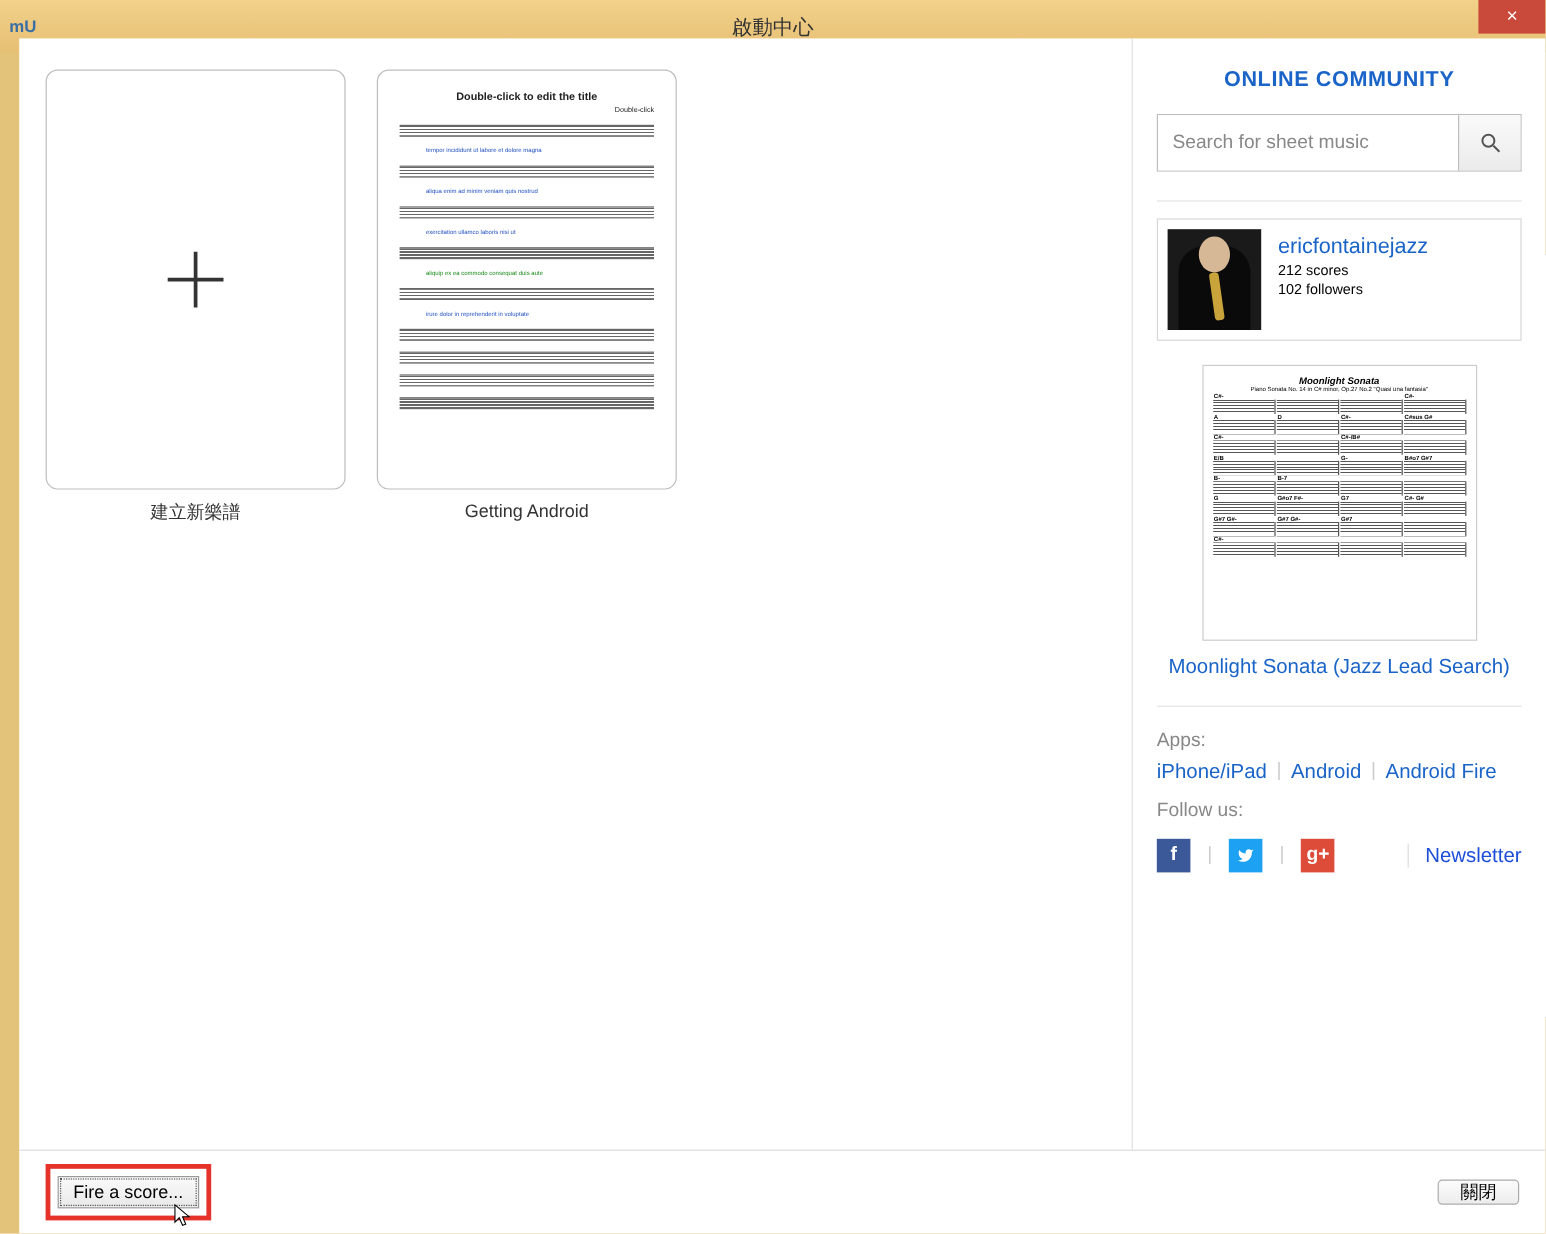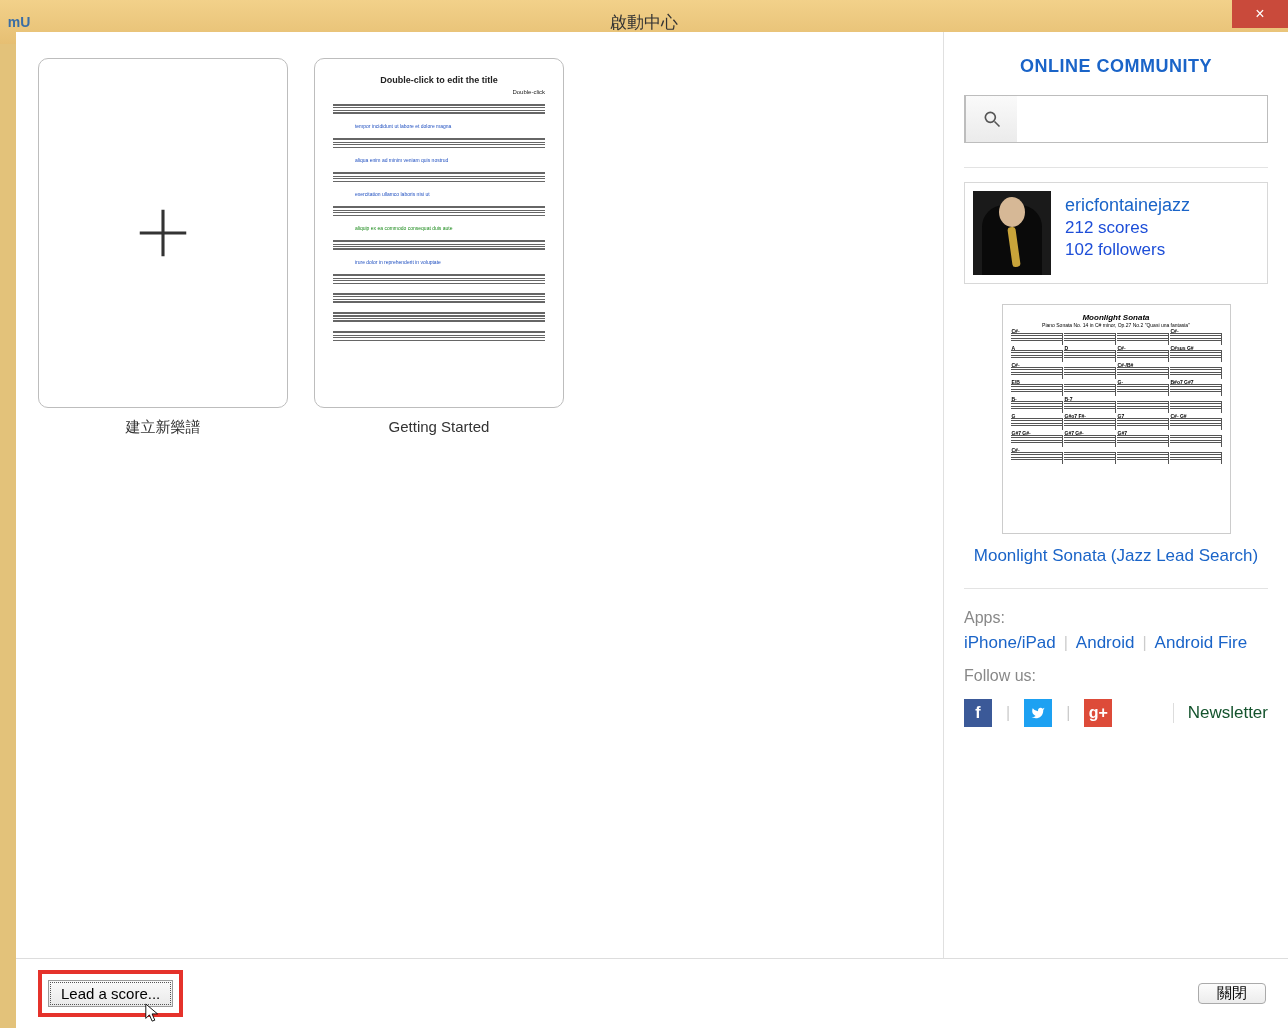--- a/index.html
+++ b/index.html
@@ -163,21 +163,21 @@
   }
   .avatar-sax {
     position: absolute; bottom: 8px; left: 50%;
     width: 8px; height: 40px;
     background: #c9a43a;
     border-radius: 3px;
     transform: translateX(-2px) rotate(-8deg);
   }
   .user-info { padding-top: 4px; }
   .user-link { color: #1a64c8; font-size: 18px; cursor: pointer; }
-  .user-stat { color: #1d4ed8; font-size: 17px; margin-top: 2px; }
+  .user-stat { color: #000000; font-size: 12px; margin-top: 2px; }
 
   .featured-score {
     display: flex; flex-direction: column; align-items: center;
     margin-bottom: 16px;
   }
   .featured-thumb {
     width: 229px; height: 230px;
     border: 1px solid #ccc;
     background: #fff;
     padding: 8px;
@@ -219,21 +219,21 @@
     width: 28px; height: 28px;
     display: flex; align-items: center; justify-content: center;
     color: #fff; font-weight: bold; font-size: 16px;
     cursor: pointer;
     font-family: Arial, sans-serif;
   }
   .fb { background: #3b5998; }
   .tw { background: #1da1f2; }
   .gp { background: #dd4b39; }
   .newsletter-link {
-    margin-left: auto; color: #14532d; font-size: 17px;
+    margin-left: auto; color: #1d4ed8; font-size: 17px;
     border-left: 1px solid #ddd; padding-left: 14px;
     cursor: pointer;
   }
 
   .footer {
     border-top: 1px solid #ddd;
     height: 70px;
     display: flex;
     align-items: center;
     padding: 0 22px;
@@ -307,28 +307,29 @@
             <div class="staff-line"></div>
             <div class="staff-text green">aliquip ex ea commodo consequat duis aute</div>
             <div class="staff-line"></div>
             <div class="staff-text blue">irure dolor in reprehenderit in voluptate</div>
             <div class="staff-line"></div>
             <div class="staff-line"></div>
             <div class="staff-line"></div>
             <div class="staff-line"></div>
           </div>
         </div>
-        <div class="tile-label">Getting Started</div>
+        <div class="tile-label">Getting Android</div>
       </div>
     </div>
 
     <div class="sidebar">
       <div class="community-title">ONLINE COMMUNITY</div>
 
       <div class="search-row">
+        <input type="text" placeholder="Search for sheet music" style="">
         <div class="search-btn">
           <svg width="20" height="20" viewBox="0 0 24 24">
             <circle cx="10" cy="10" r="6" fill="none" stroke="#555" stroke-width="2"></circle>
             <line x1="15" y1="15" x2="21" y2="21" stroke="#555" stroke-width="2"></line>
           </svg>
         </div>
       </div>
 
       <div class="hr"></div>
 
@@ -467,20 +468,20 @@
         </div>
         <span class="sep">|</span>
         <div class="social-icon gp">g+</div>
         <span class="newsletter-link">Newsletter</span>
       </div>
     </div>
   </div>
 
   <div class="footer">
     <div class="open-score-wrap">
-      <button class="open-score-btn">Lead a score...</button>
+      <button class="open-score-btn">Fire a score...</button>
     </div>
     <svg class="cursor" viewBox="0 0 20 24">
       <path d="M2 2 L2 18 L6 14 L9 21 L12 20 L9 13 L15 13 Z" fill="#fff" stroke="#000" stroke-width="1"></path>
     </svg>
     <button class="close-text-btn">關閉</button>
   </div>
 </div>
 
 </body></html>

